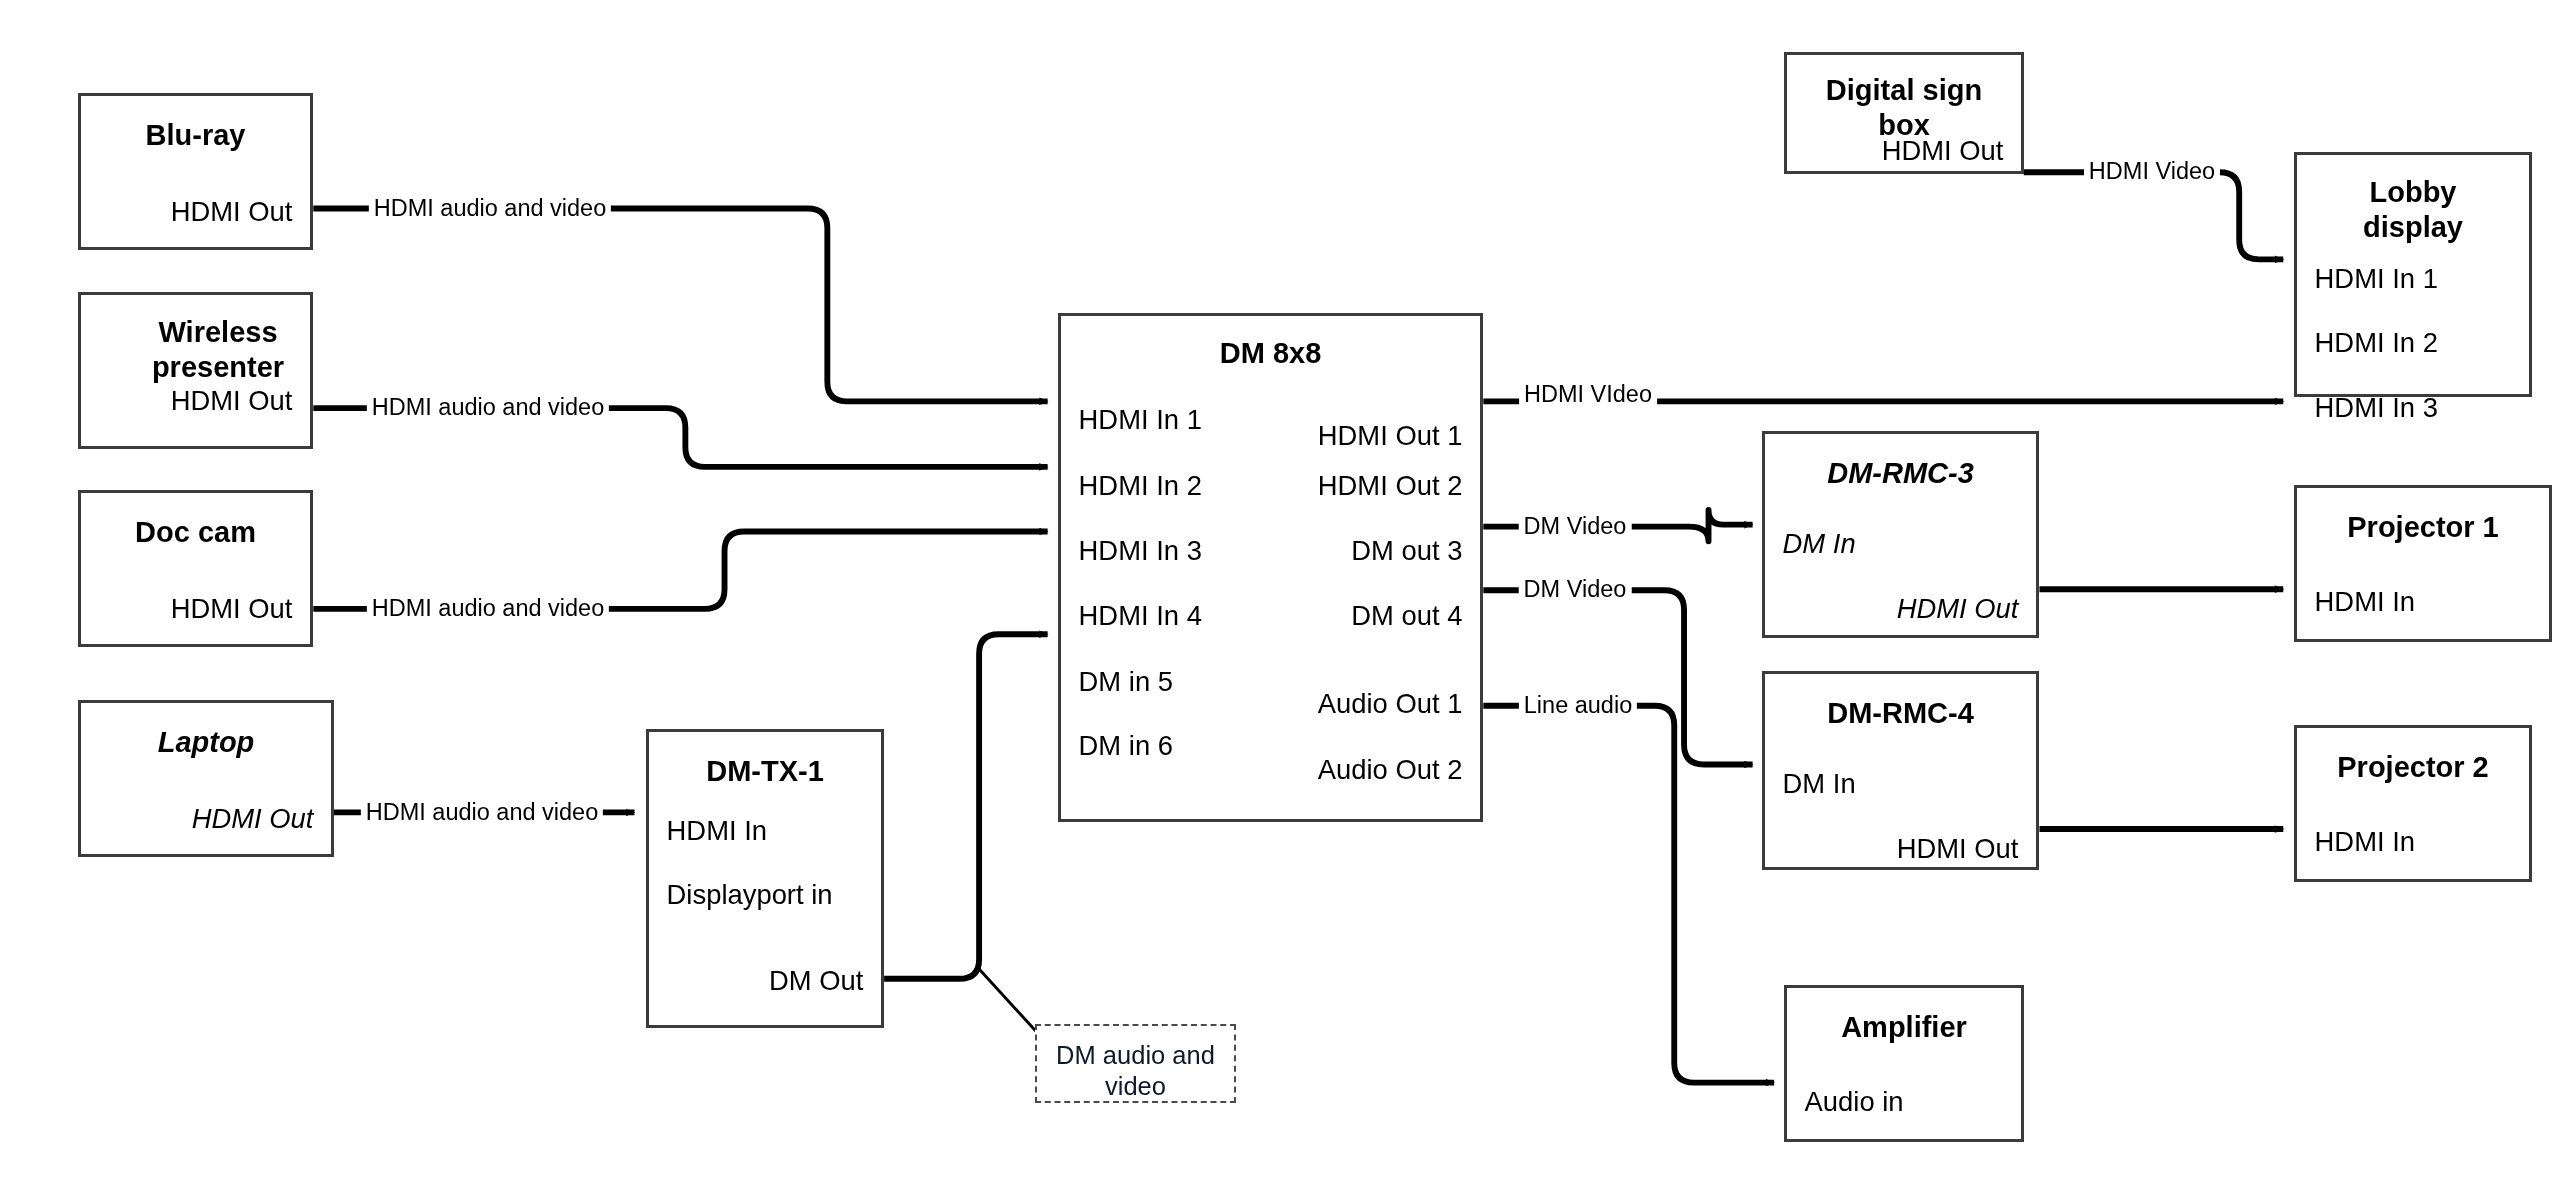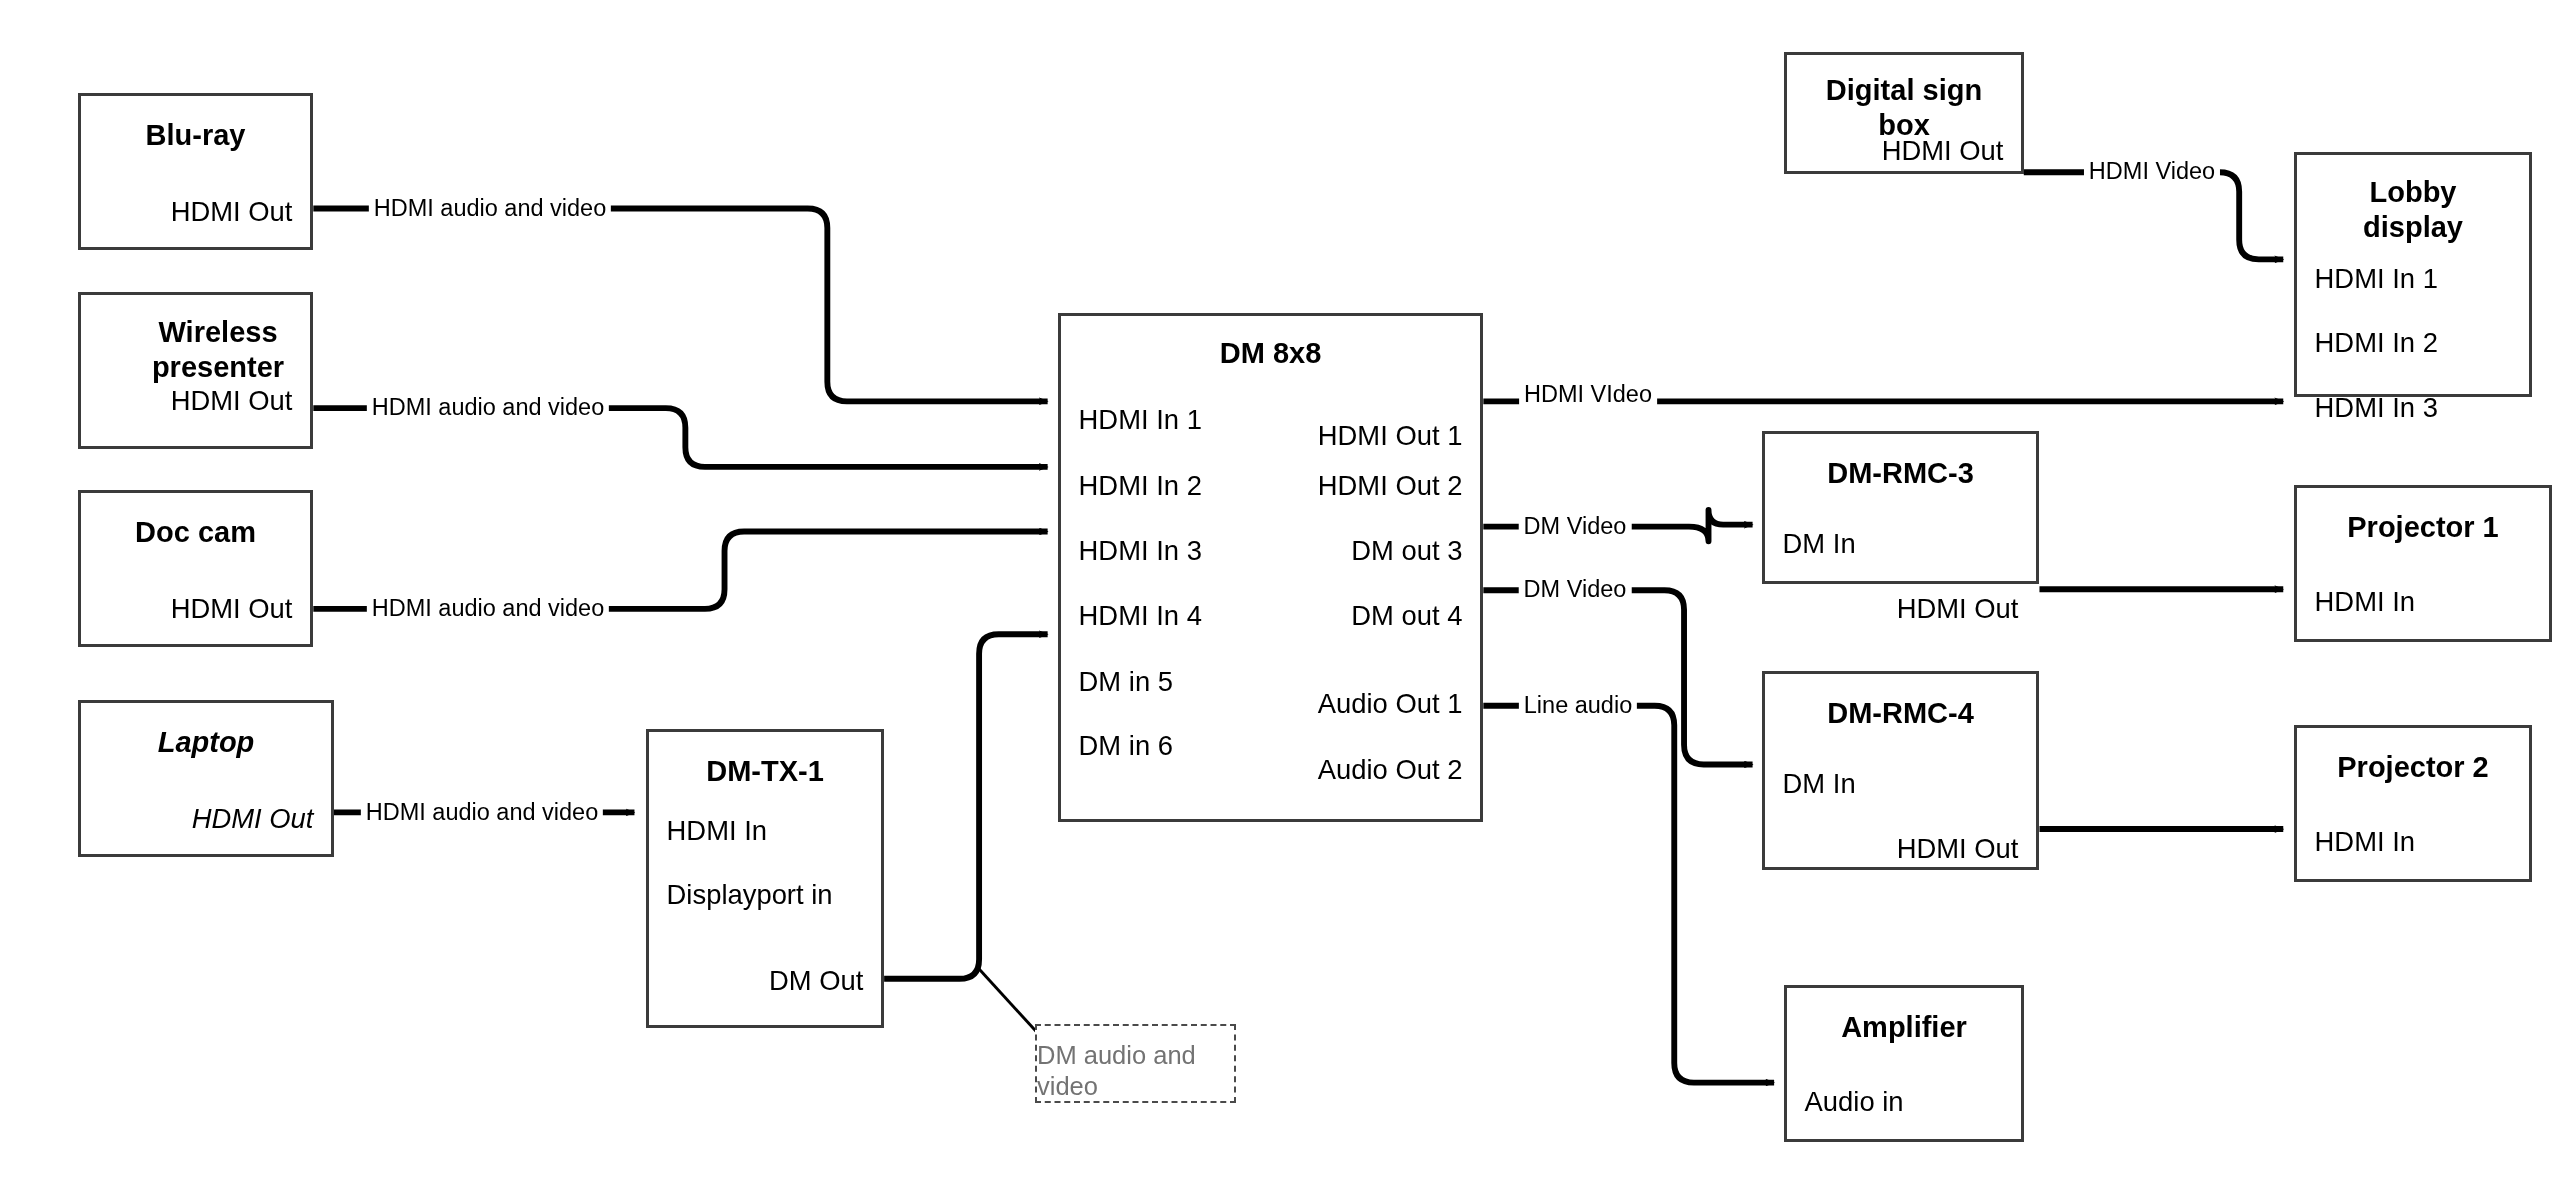--- a/index.html
+++ b/index.html
@@ -58,22 +58,23 @@
     text-align: left;
   }
   .port.right {
     right: 17.6px;
     text-align: left;
   }
   .callout-text {
     position: absolute;
     left: 0;
     right: 0;
+    text-align: center;
     font-size: 25.5px;
-    color: #737373;
+    color: #0f172a;
     line-height: 31px;
     white-space: pre-line;
   }
   .edge-label {
     position: absolute;
     font-size: 23.5px;
     color: #000000;
     background: #ffffff;
     white-space: nowrap;
     padding: 0 4.9px;
@@ -184,21 +185,21 @@
   </div>
 
   <div class="node-box" style="left:2294px; top:152px; width:238px; height:245px;">
     <div class="node-title" style="top:19.6px;">Lobby
 display</div>
     <div class="port left" style="top:108px;">HDMI In 1</div>
     <div class="port left" style="top:172px;">HDMI In 2</div>
     <div class="port left" style="top:237px;">HDMI In 3</div>
   </div>
 
-  <div class="node-box" style="left:1762px; top:431px; width:277px; height:153px;">
+  <div class="node-box" style="left:1762px; top:431px; width:277px; height:207px;font-style:italic;">
     <div class="node-title" style="top:21.5px;">DM-RMC-3</div>
     <div class="port left" style="top:94px;">DM In</div>
     <div class="port right" style="top:159px;">HDMI Out</div>
   </div>
 
   <div class="node-box" style="left:1762px; top:671px; width:277px; height:199px;">
     <div class="node-title" style="top:21.5px;">DM-RMC-4</div>
     <div class="port left" style="top:94px;">DM In</div>
     <div class="port right" style="top:159px;">HDMI Out</div>
   </div>

